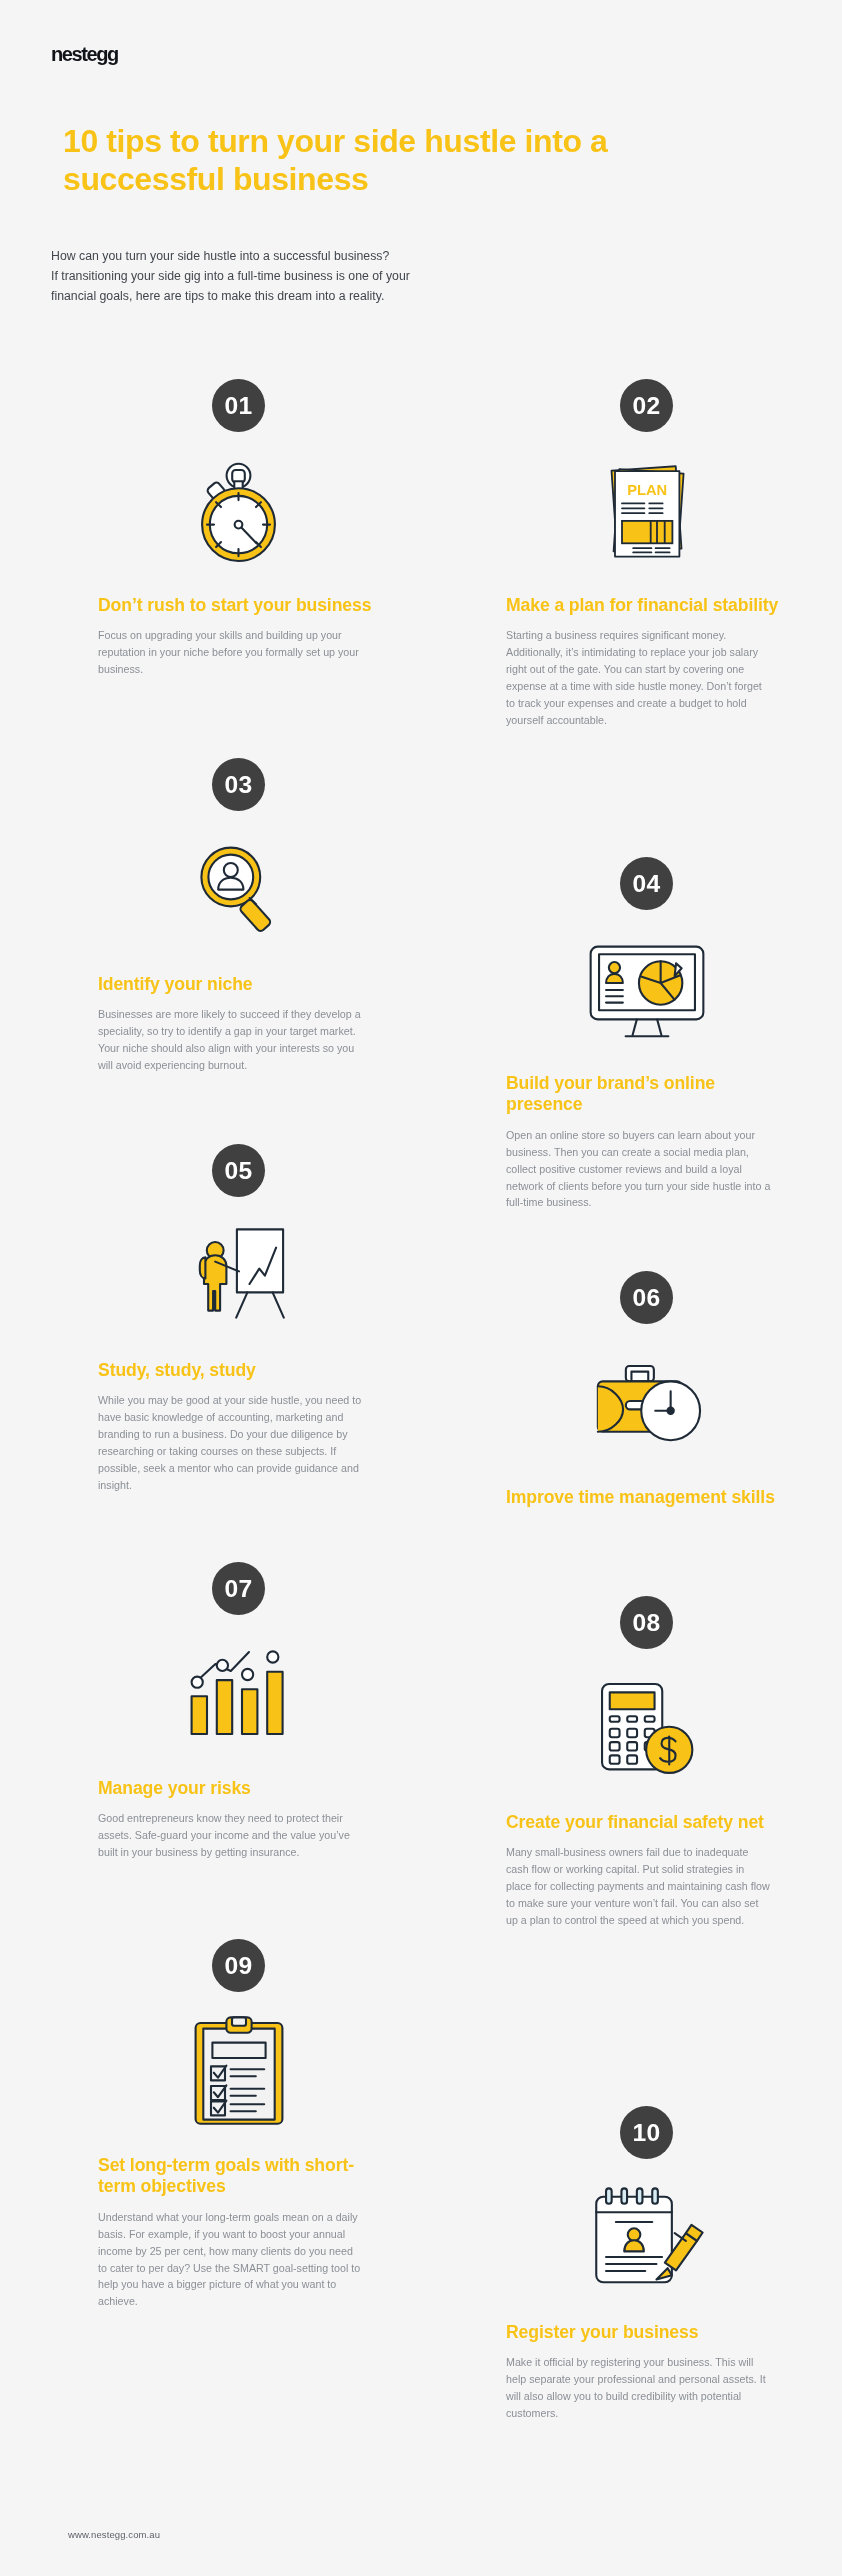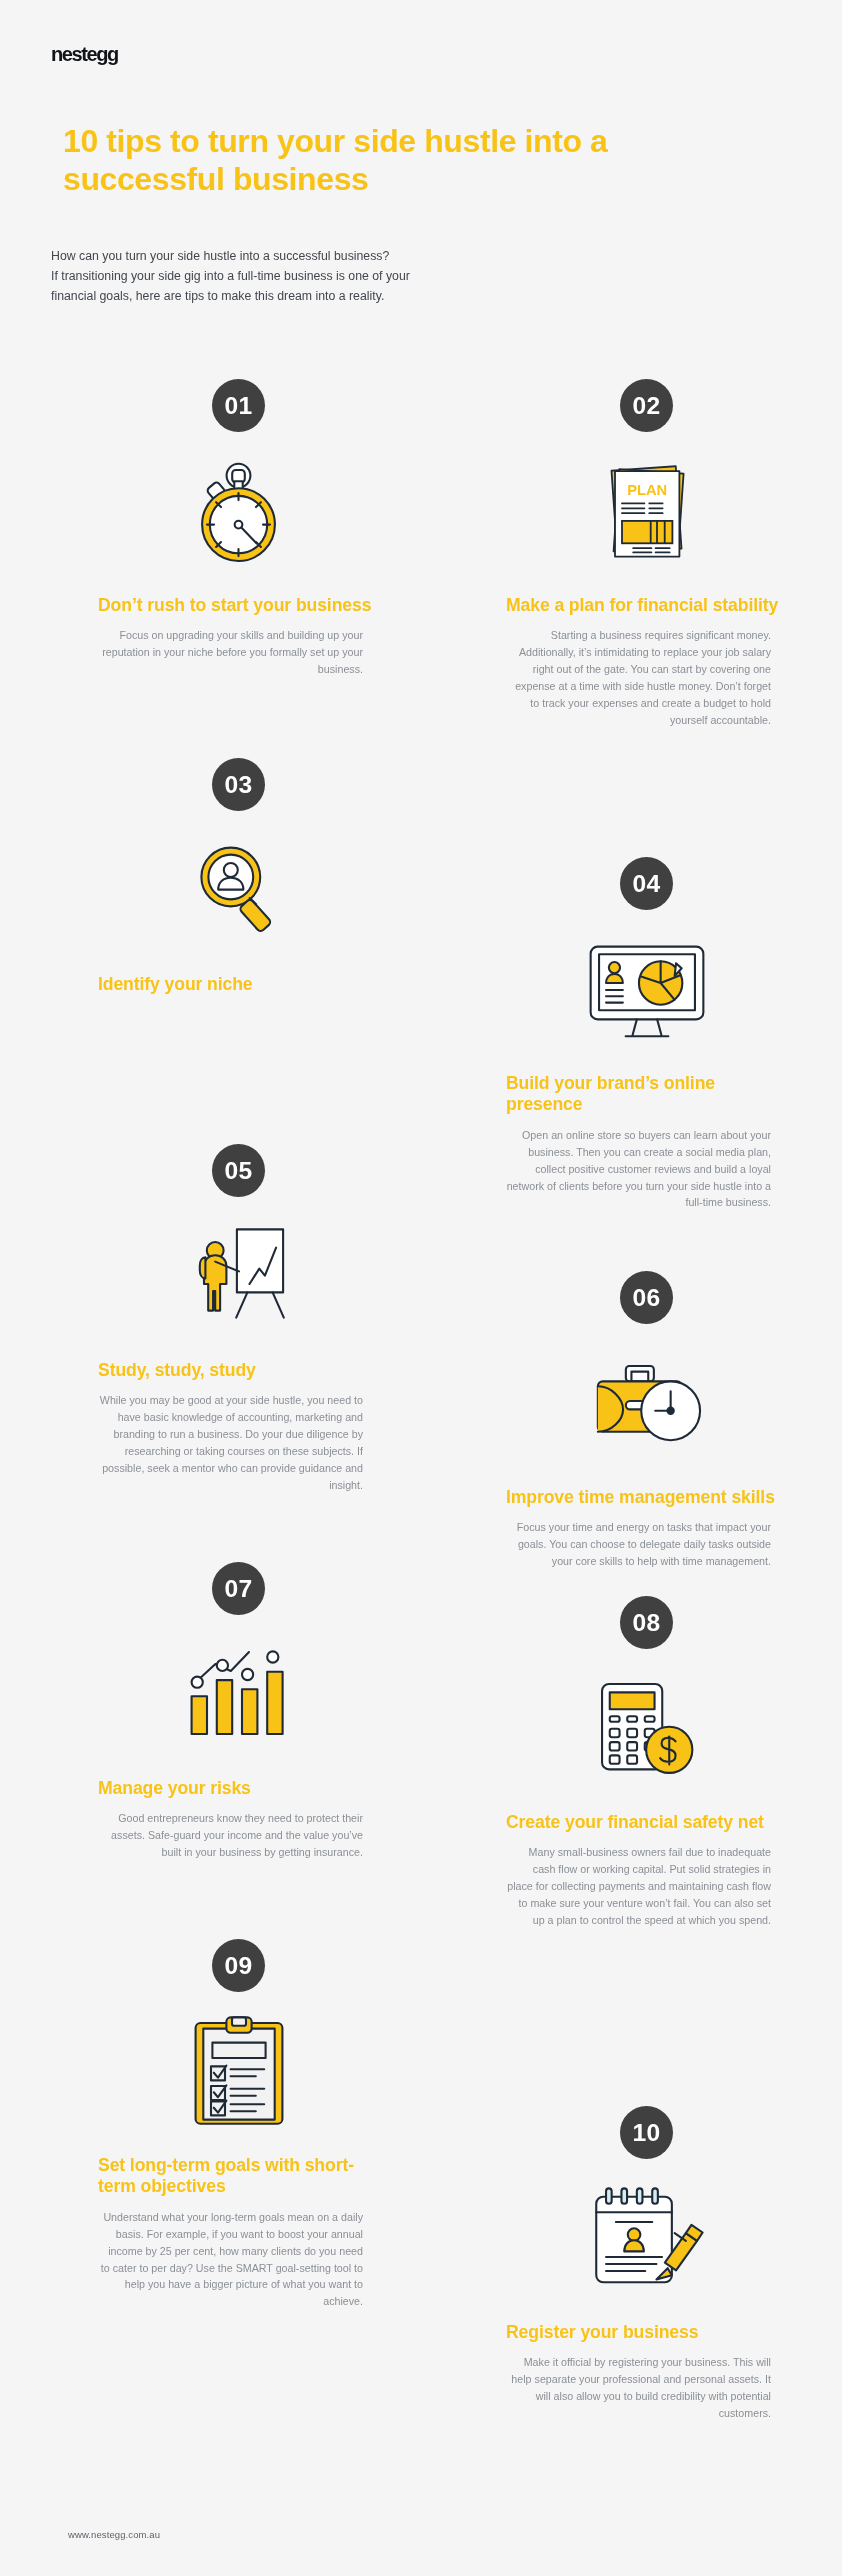--- a/index.html
+++ b/index.html
@@ -81,21 +81,20 @@
     color:#f8c316;
     margin-top:19.7px;
     letter-spacing:-0.1px;
   }
   .tip p {
     margin-top:11.2px;
     font-size:10.7px;
     line-height:1.58;
     color:#8b9096;
     max-width:265px;
-    text-align:right;
   }
 
   
   .col-left  { left:98px; }
   .col-right { left:506px; }
 
   .footer {
     position:absolute;
     left:68px; top:2529px;
     font-size:9.5px;
@@ -171,20 +170,21 @@
           <circle cx="64" cy="60" r="42" fill="#f8c316"></circle>
           <circle cx="64" cy="60" r="32" fill="#fff"></circle>
           <circle cx="64" cy="50" r="10"></circle>
           <path d="M46 78c0-11 8-17 18-17s18 6 18 17z"></path>
           <rect x="88" y="92" width="22" height="46" rx="6" fill="#f8c316" transform="rotate(-42 99 115)"></rect>
           <path d="M91 90l9 9" stroke-width="3"></path>
         </g>
       </svg>
     </div>
     <h3>Identify your niche</h3>
+    <p>Businesses are more likely to succeed if they develop a speciality, so try to identify a gap in your target market. Your niche should also align with your interests so you will avoid experiencing burnout.</p>
   </div>
 
   <div class="tip col-right" style="top:857px">
     <div class="badge">04</div>
     <div class="art">
       <svg width="130" height="112" viewBox="0 0 185 160">
         <g fill="none" stroke="#1f2a37" stroke-width="3" stroke-linejoin="round" stroke-linecap="round">
           <rect x="12" y="18" width="161" height="104" rx="10" fill="#fff"></rect>
           <rect x="24" y="29" width="137" height="80" fill="#fff"></rect>
           <path d="M78 122l-6 22M107 122l6 22M62 146h61"></path>
@@ -230,21 +230,20 @@
           <rect x="18" y="42" width="120" height="72" rx="7" fill="#f8c316"></rect>
           <path d="M18 49c20 0 36 18 36 33s-16 32-36 32" fill="#f8c316"></path>
           <rect x="58" y="70" width="28" height="12" rx="6" fill="#fff"></rect>
           <circle cx="122" cy="84" r="42" fill="#fff"></circle>
           <path d="M122 84V56M122 84h-22"></path>
           <circle cx="122" cy="84" r="4.5" fill="#1f2a37"></circle>
         </g>
       </svg>
     </div>
     <h3>Improve time management skills</h3>
-    <p>Focus your time and energy on tasks that impact your goals. You can choose to delegate daily tasks outside your core skills to help with time management.</p>
   </div>
 
   <div class="tip col-left" style="top:1562px">
     <div class="badge">07</div>
     <div class="art">
       <svg width="105" height="105" viewBox="0 0 150 150">
         <g stroke="#1f2a37" stroke-width="3" stroke-linejoin="round" stroke-linecap="round">
           <path d="M18 52l24-22 22 10 26-27" fill="none"></path>
           <rect x="8" y="76" width="22" height="54" fill="#f8c316"></rect>
           <rect x="44" y="53" width="22" height="77" fill="#f8c316"></rect>

